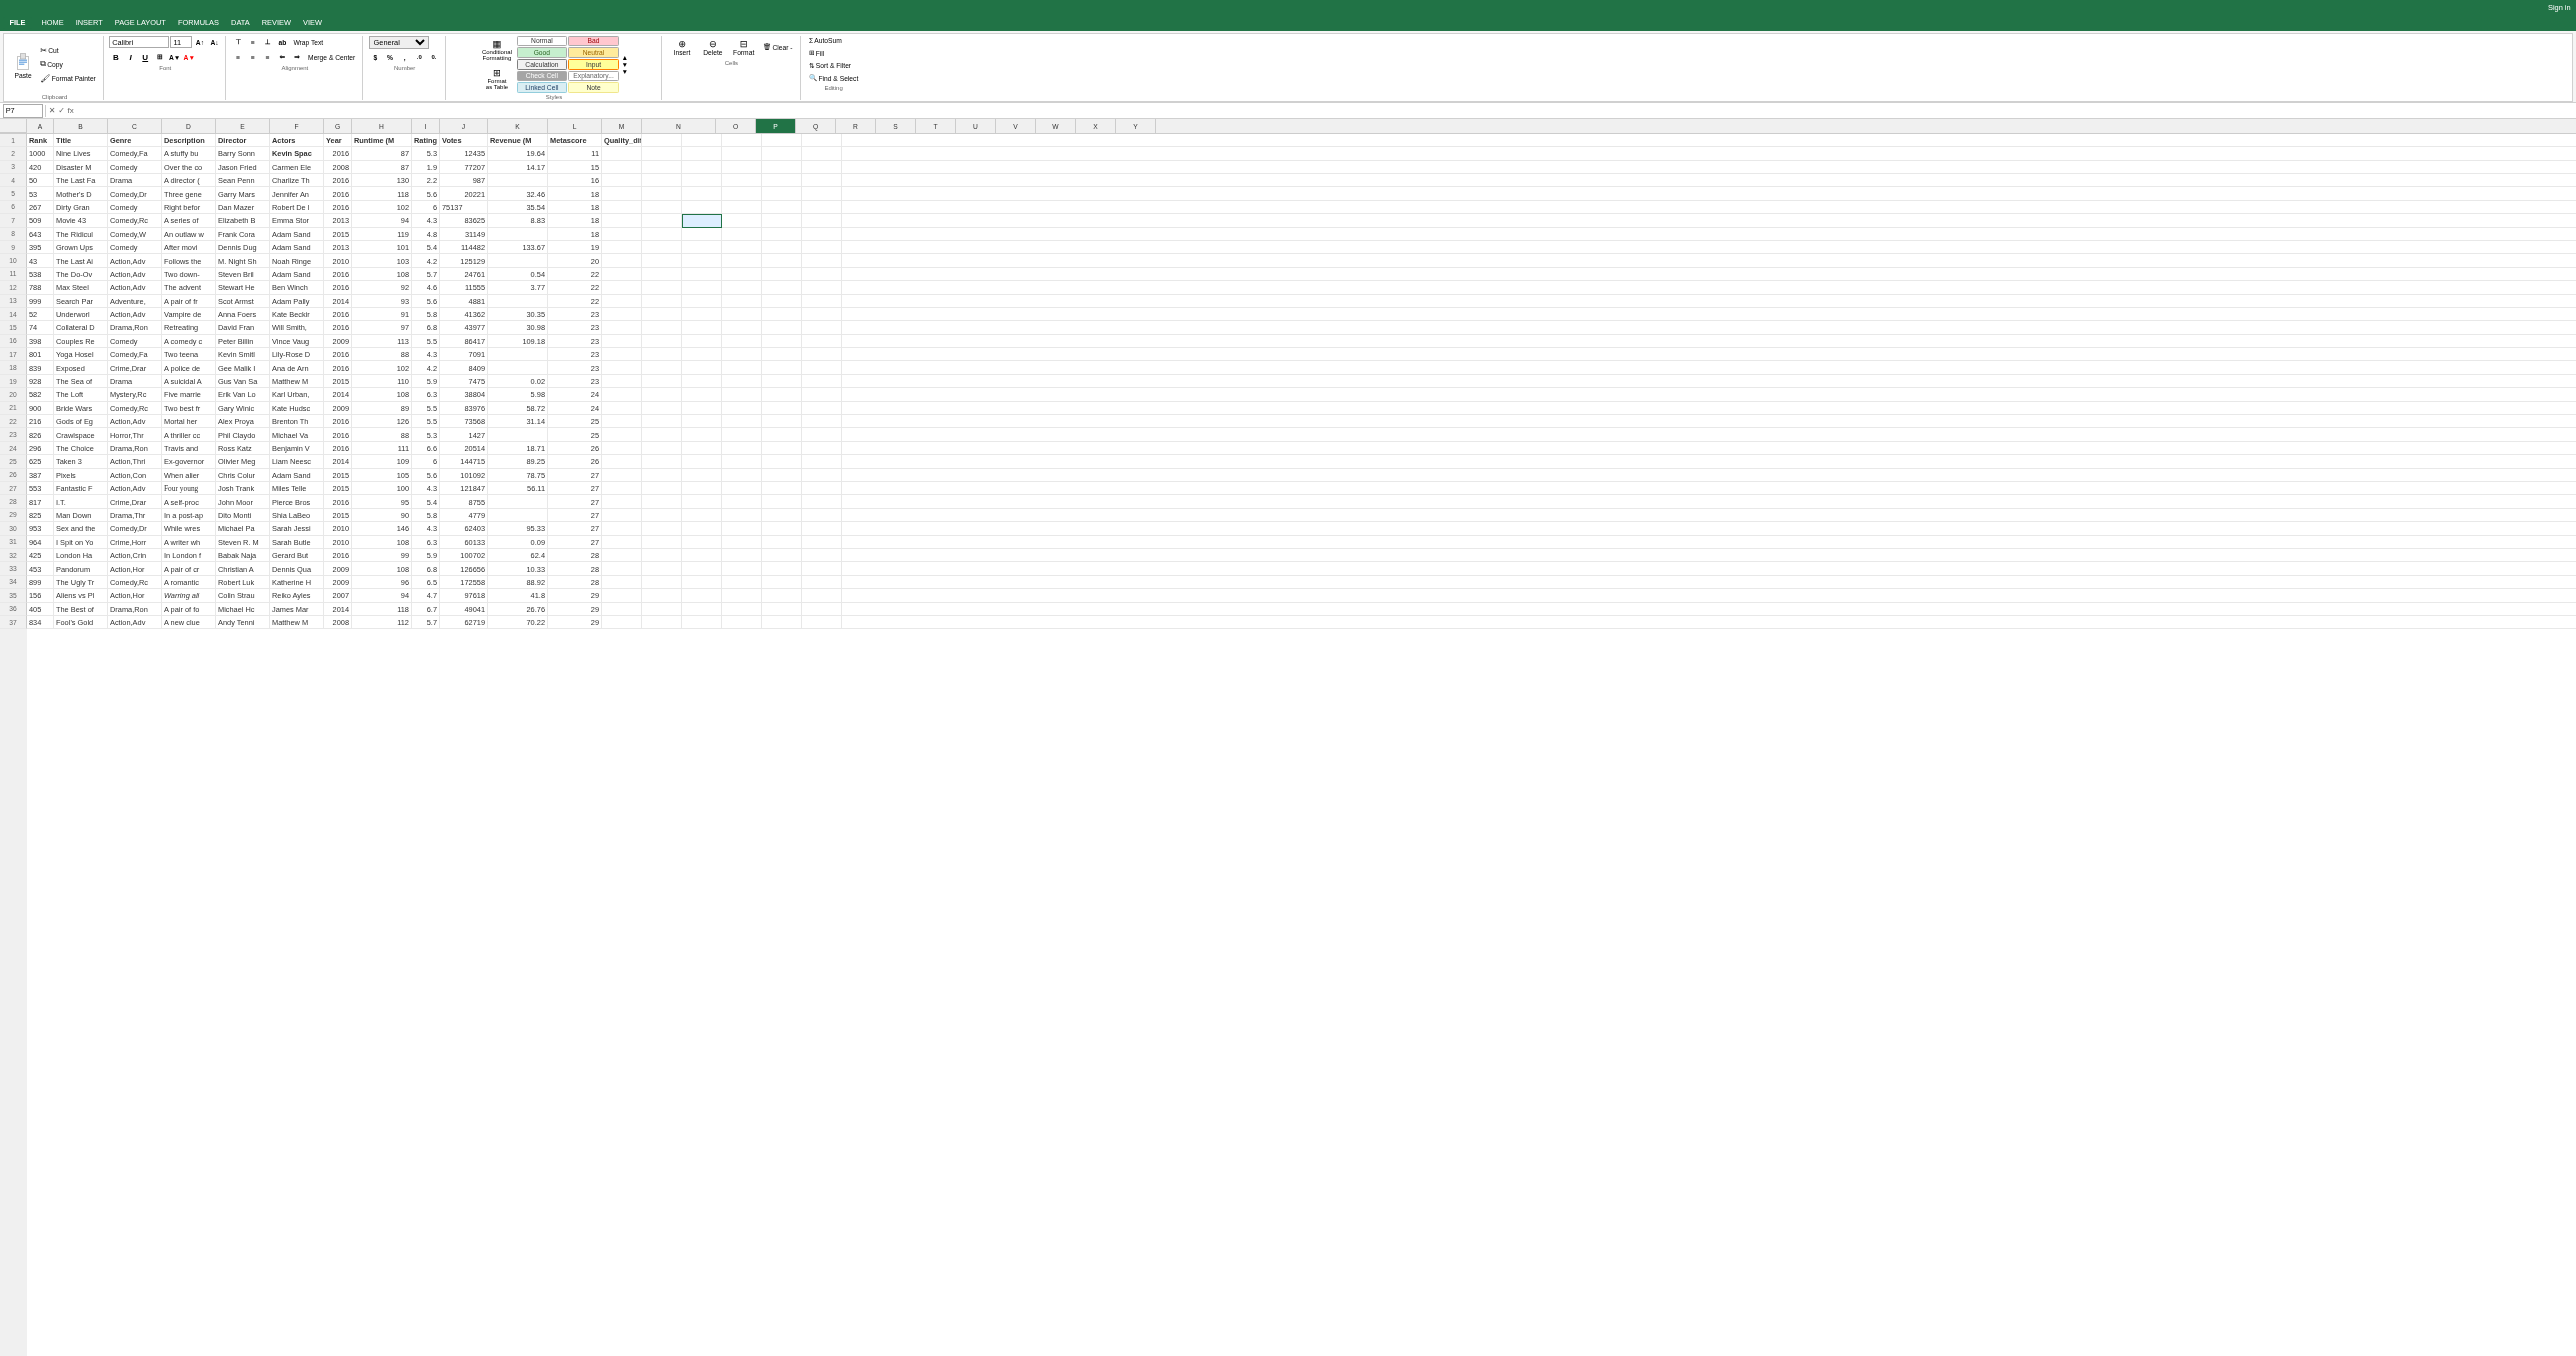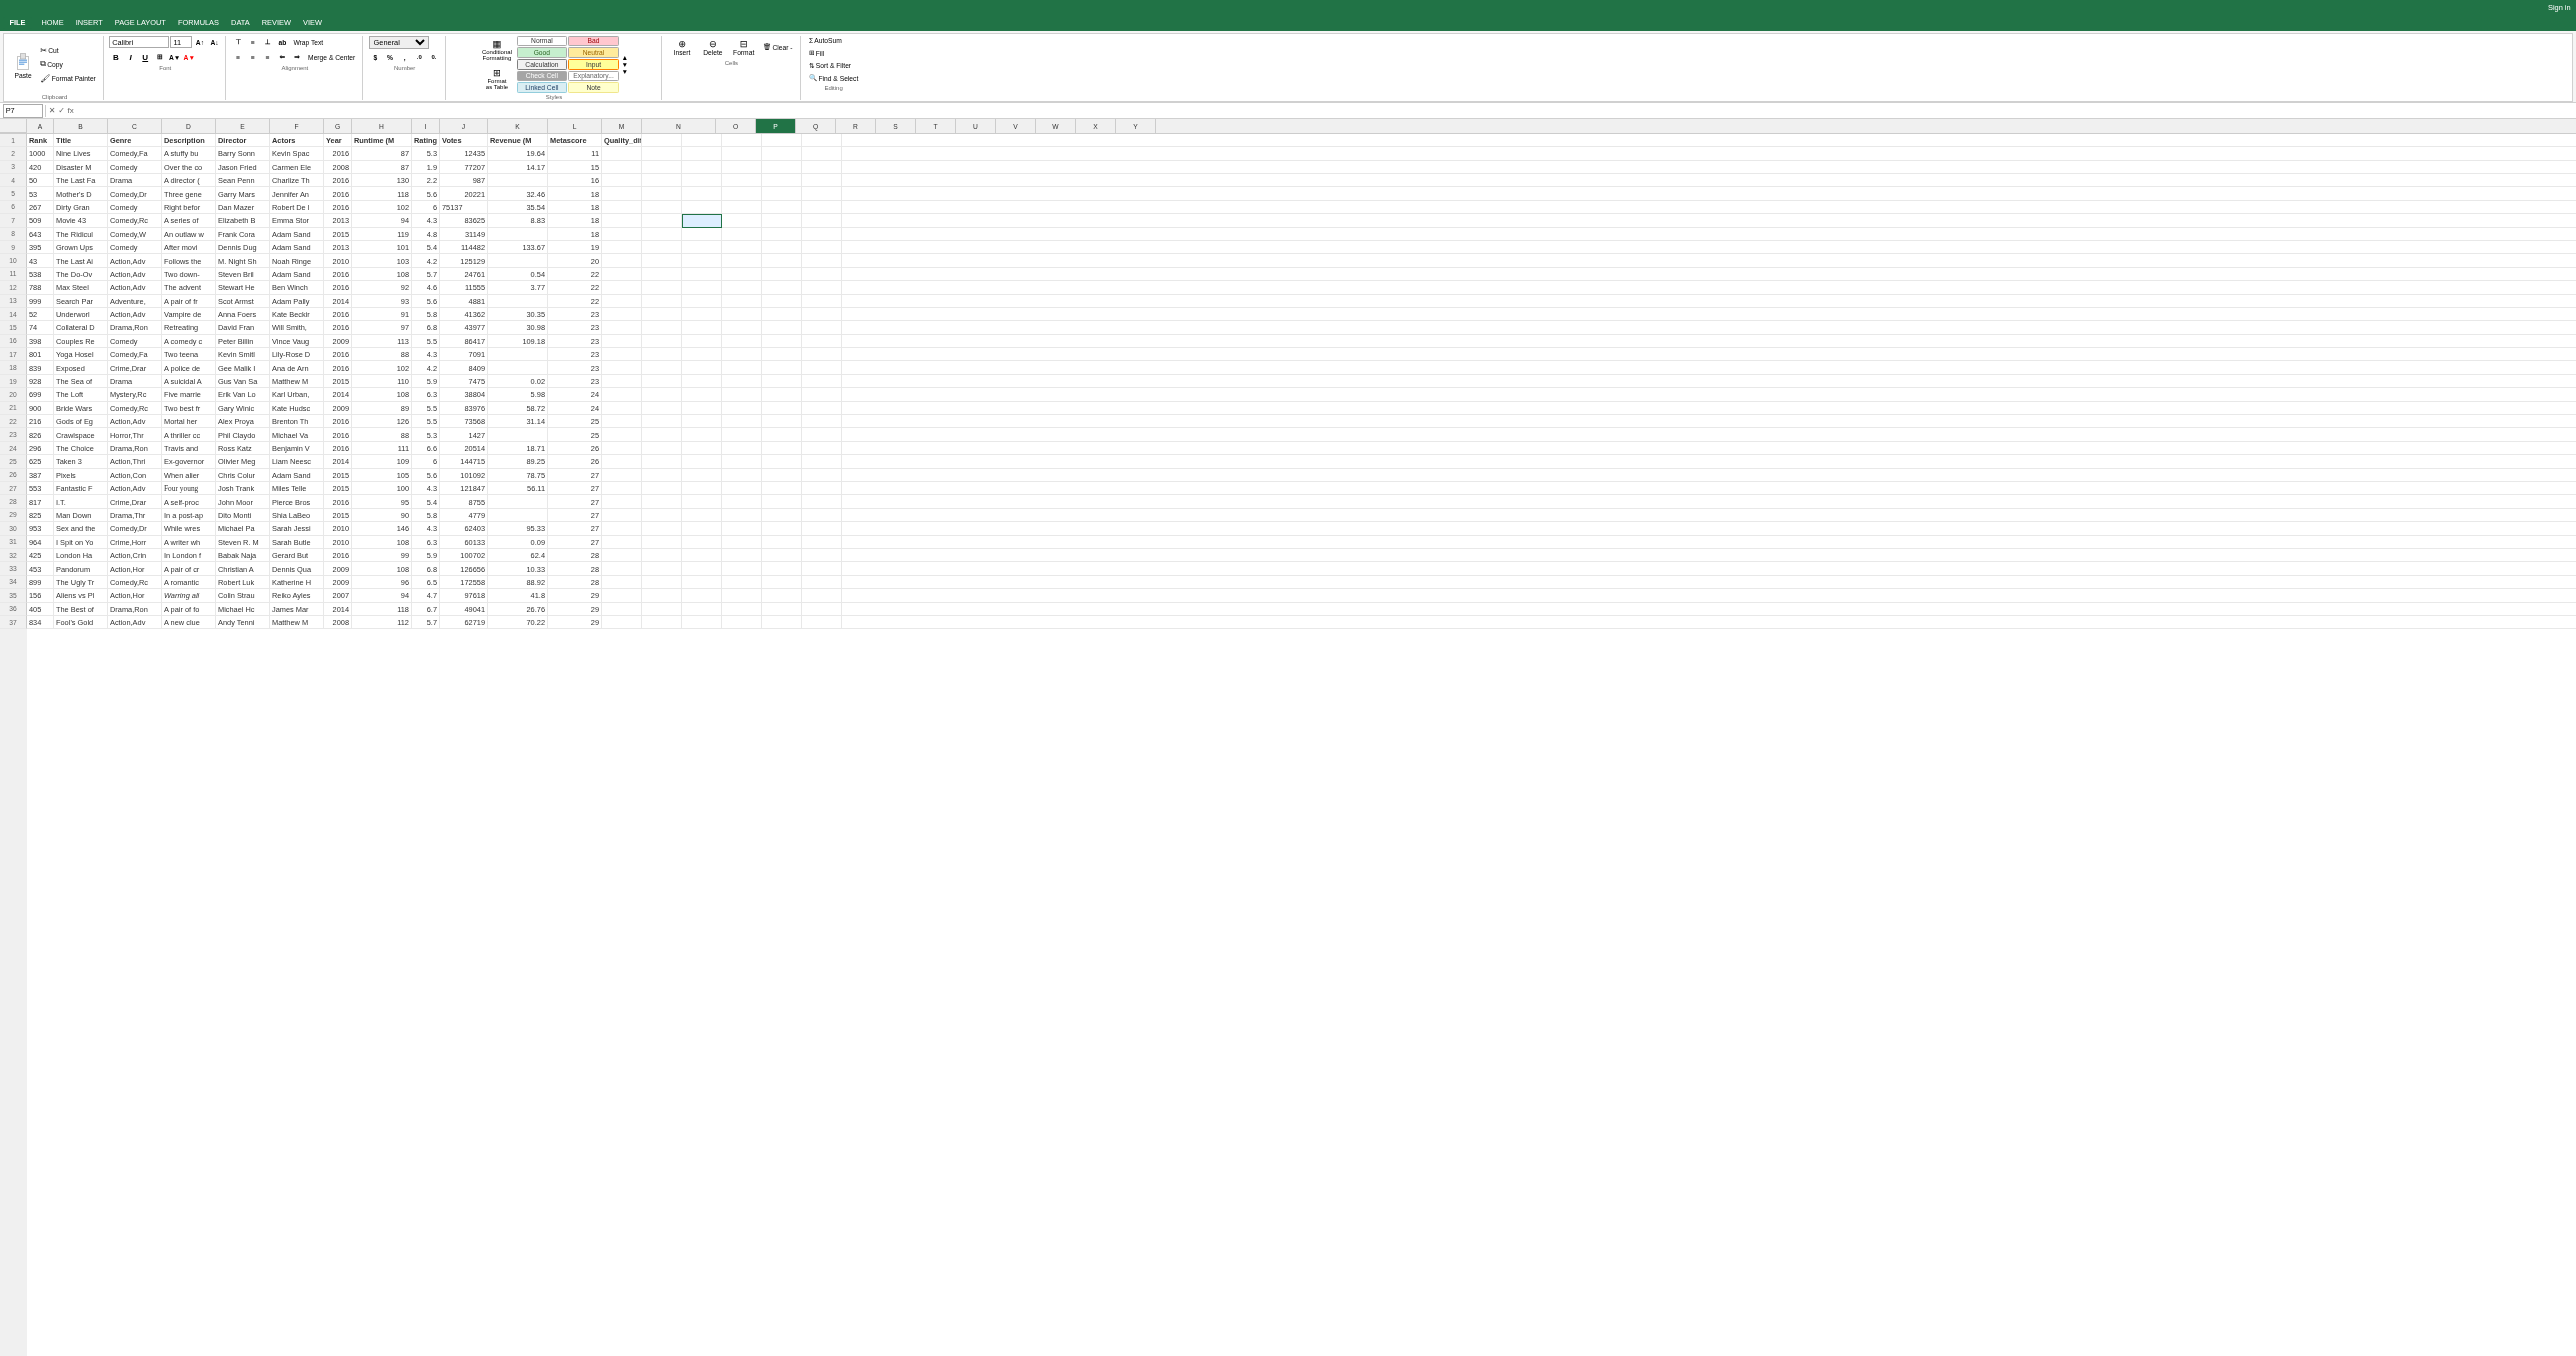--- a/index.html
+++ b/index.html
@@ -648,21 +648,21 @@
           <div class="data-cell" style="width: 40px; min-width: 40px;"></div>
           <div class="data-cell" style="width: 40px; min-width: 40px;"></div>
           <div class="data-cell" style="width: 40px; min-width: 40px;"></div>
         </div>
         <div class="data-row">
           <div class="data-cell" style="width: 27px; min-width: 27px;">1000</div>
           <div class="data-cell" style="width: 54px; min-width: 54px;">Nine Lives</div>
           <div class="data-cell" style="width: 54px; min-width: 54px;">Comedy,Fa</div>
           <div class="data-cell" style="width: 54px; min-width: 54px;">A stuffy bu</div>
           <div class="data-cell" style="width: 54px; min-width: 54px;">Barry Sonn</div>
-          <div class="data-cell" style="width: 54px; min-width: 54px;">Kevin Spac</div>
+          <div class="data-cell" style="width: 54px; min-width: 54px; font-weight: bold;">Kevin Spac</div>
           <div class="data-cell num" style="width: 28px; min-width: 28px;">2016</div>
           <div class="data-cell num" style="width: 60px; min-width: 60px;">87</div>
           <div class="data-cell num" style="width: 28px; min-width: 28px;">5.3</div>
           <div class="data-cell num" style="width: 48px; min-width: 48px;">12435</div>
           <div class="data-cell num" style="width: 60px; min-width: 60px;">19.64</div>
           <div class="data-cell num" style="width: 54px; min-width: 54px;">11</div>
           <div class="data-cell" style="width: 40px; min-width: 40px;"></div>
           <div class="data-cell" style="width: 40px; min-width: 40px;"></div>
           <div class="data-cell" style="width: 40px; min-width: 40px;"></div>
           <div class="data-cell" style="width: 40px; min-width: 40px;"></div>
@@ -1003,21 +1003,21 @@
           <div class="data-cell num" style="width: 60px; min-width: 60px;">0.02</div>
           <div class="data-cell num" style="width: 54px; min-width: 54px;">23</div>
           <div class="data-cell" style="width: 40px; min-width: 40px;"></div>
           <div class="data-cell" style="width: 40px; min-width: 40px;"></div>
           <div class="data-cell" style="width: 40px; min-width: 40px;"></div>
           <div class="data-cell" style="width: 40px; min-width: 40px;"></div>
           <div class="data-cell" style="width: 40px; min-width: 40px;"></div>
           <div class="data-cell" style="width: 40px; min-width: 40px;"></div>
         </div>
         <div class="data-row">
-          <div class="data-cell" style="width: 27px; min-width: 27px;">699</div>
+          <div class="data-cell" style="width: 27px; min-width: 27px;">582</div>
           <div class="data-cell" style="width: 54px; min-width: 54px;">The Loft</div>
           <div class="data-cell" style="width: 54px; min-width: 54px;">Mystery,Rc</div>
           <div class="data-cell" style="width: 54px; min-width: 54px;">Five marrie</div>
           <div class="data-cell" style="width: 54px; min-width: 54px;">Erik Van Lo</div>
           <div class="data-cell" style="width: 54px; min-width: 54px;">Karl Urban,</div>
           <div class="data-cell num" style="width: 28px; min-width: 28px;">2014</div>
           <div class="data-cell num" style="width: 60px; min-width: 60px;">108</div>
           <div class="data-cell num" style="width: 28px; min-width: 28px;">6.3</div>
           <div class="data-cell num" style="width: 48px; min-width: 48px;">38804</div>
           <div class="data-cell num" style="width: 60px; min-width: 60px;">5.98</div>

